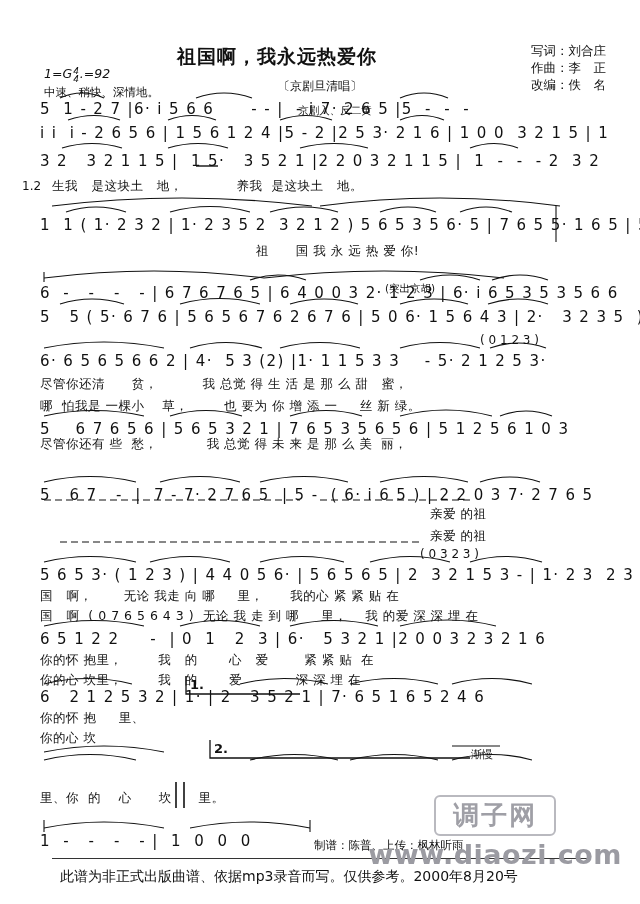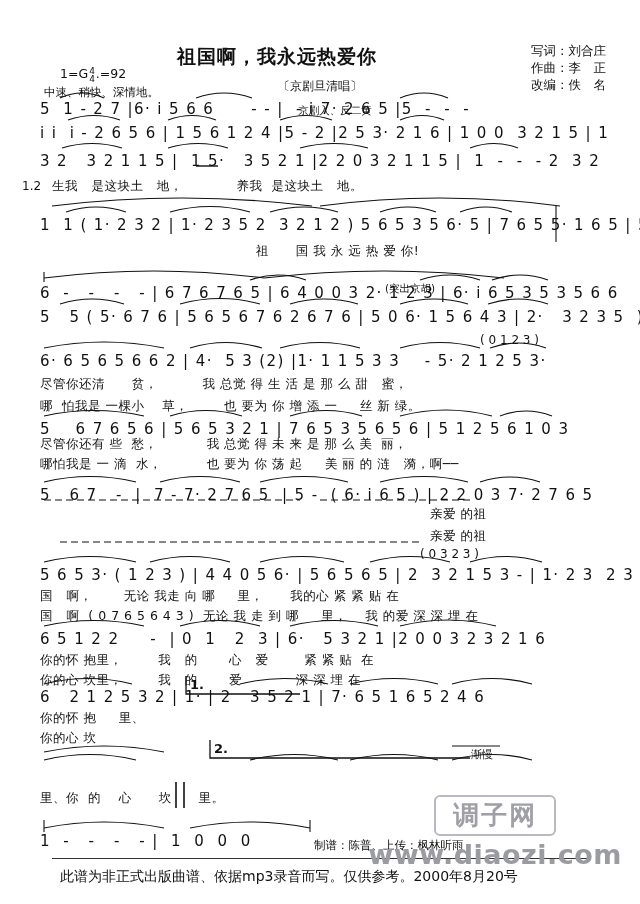--- a/index.html
+++ b/index.html
@@ -17,21 +17,21 @@
   .title{
     position:absolute;left:0;top:44px;width:554px;text-align:center;
     font-size:19px;font-weight:bold;letter-spacing:1px;
     font-family:"DejaVu Sans", sans-serif;
   }
   .credits{
     position:absolute;right:34px;top:42px;text-align:left;
     font-size:12.5px;line-height:17px;
   }
   .keyline{
-    position:absolute;left:60px;top:66px;font-size:12.5px;line-height:16px;
+    position:absolute;left:44px;top:66px;font-size:12.5px;line-height:16px;font-style:italic;
   }
   .keyline .frac{display:inline-block;vertical-align:middle;text-align:center;line-height:8px;font-size:9px;margin:0 1px;}
   .mood{position:absolute;left:44px;top:85px;font-size:11.5px;}
   .subtitle{
     position:absolute;left:0;top:78px;width:640px;text-align:center;font-size:12px;
   }
   .anno{
     position:absolute;font-size:10.5px;line-height:13px;text-align:center;
   }
 
@@ -114,21 +114,20 @@
   <div class="lyr" style="left:256px;top:243px;">祖      国 我 永 远 热 爱 你!</div>
 
   <div class="mrow" style="left:40px;top:284px;">6  -   -   -   - | 6 7 6 7 6 5 | 6 4 0 0 3 2· 1 2 3 | 6· i 6 5 3 5 3 5 6 6</div>
   <div class="mrow" style="left:40px;top:308px;">5   5 ( 5· 6 7 6 | 5 6 5 6 7 6 2 6 7 6 | 5 0 6· 1 5 6 4 3 | 2·   3 2 3 5  )</div>
 
   <div class="mrow" style="left:40px;top:352px;">6· 6 5 6 5 6 6 2 | 4·  5 3 (2) |1· 1 1 5 3 3    - 5· 2 1 2 5 3·</div>
   <div class="lyr" style="left:40px;top:376px;">尽管你还清      贫，          我 总觉 得 生 活 是 那 么 甜   蜜，</div>
   <div class="lyr" style="left:40px;top:398px;">哪  怕我是 一棵小    草，        也 要为 你 增 添 一     丝 新 绿。</div>
   <div class="mrow" style="left:40px;top:420px;">5    6 7 6 5 6 | 5 6 5 3 2 1 | 7 6 5 3 5 6 5 6 | 5 1 2 5 6 1 0 3</div>
   <div class="lyr" style="left:40px;top:436px;">尽管你还有 些  愁，           我 总觉 得 未 来 是 那 么 美  丽，</div>
-  <div class="lyr" style="left:40px;top:456px;">哪怕我是 一 滴  水，          也 要为 你 荡 起     美 丽 的 涟   漪，啊──</div>
 
   <div class="mrow" style="left:40px;top:486px;">5   6 7   -  |  7 - 7· 2 7 6 5  | 5 -  ( 6· i 6 5 ) | 2 2 0 3 7· 2 7 6 5</div>
   <div class="lyr" style="left:430px;top:506px;">亲爱 的祖</div>
   <div class="lyr" style="left:430px;top:528px;">亲爱 的祖</div>
 
   <div class="mrow" style="left:40px;top:566px;">5 6 5 3· ( 1 2 3 ) | 4 4 0 5 6· | 5 6 5 6 5 | 2  3 2 1 5 3 - | 1· 2 3  2 3 2 1 6 5</div>
   <div class="lyr" style="left:40px;top:588px;">国   啊，       无论 我走 向 哪     里，      我的心 紧 紧 贴 在</div>
   <div class="lyr" style="left:40px;top:608px;">国   啊  ( 0 7 6 5 6 4 3 )  无论 我 走 到 哪     里，    我 的爱 深 深 埋 在</div>
 
   <div class="mrow" style="left:40px;top:630px;">6 5 1 2 2     -  | 0  1   2  3 | 6·   5 3 2 1 |2 0 0 3 2 3 2 1 6</div>

